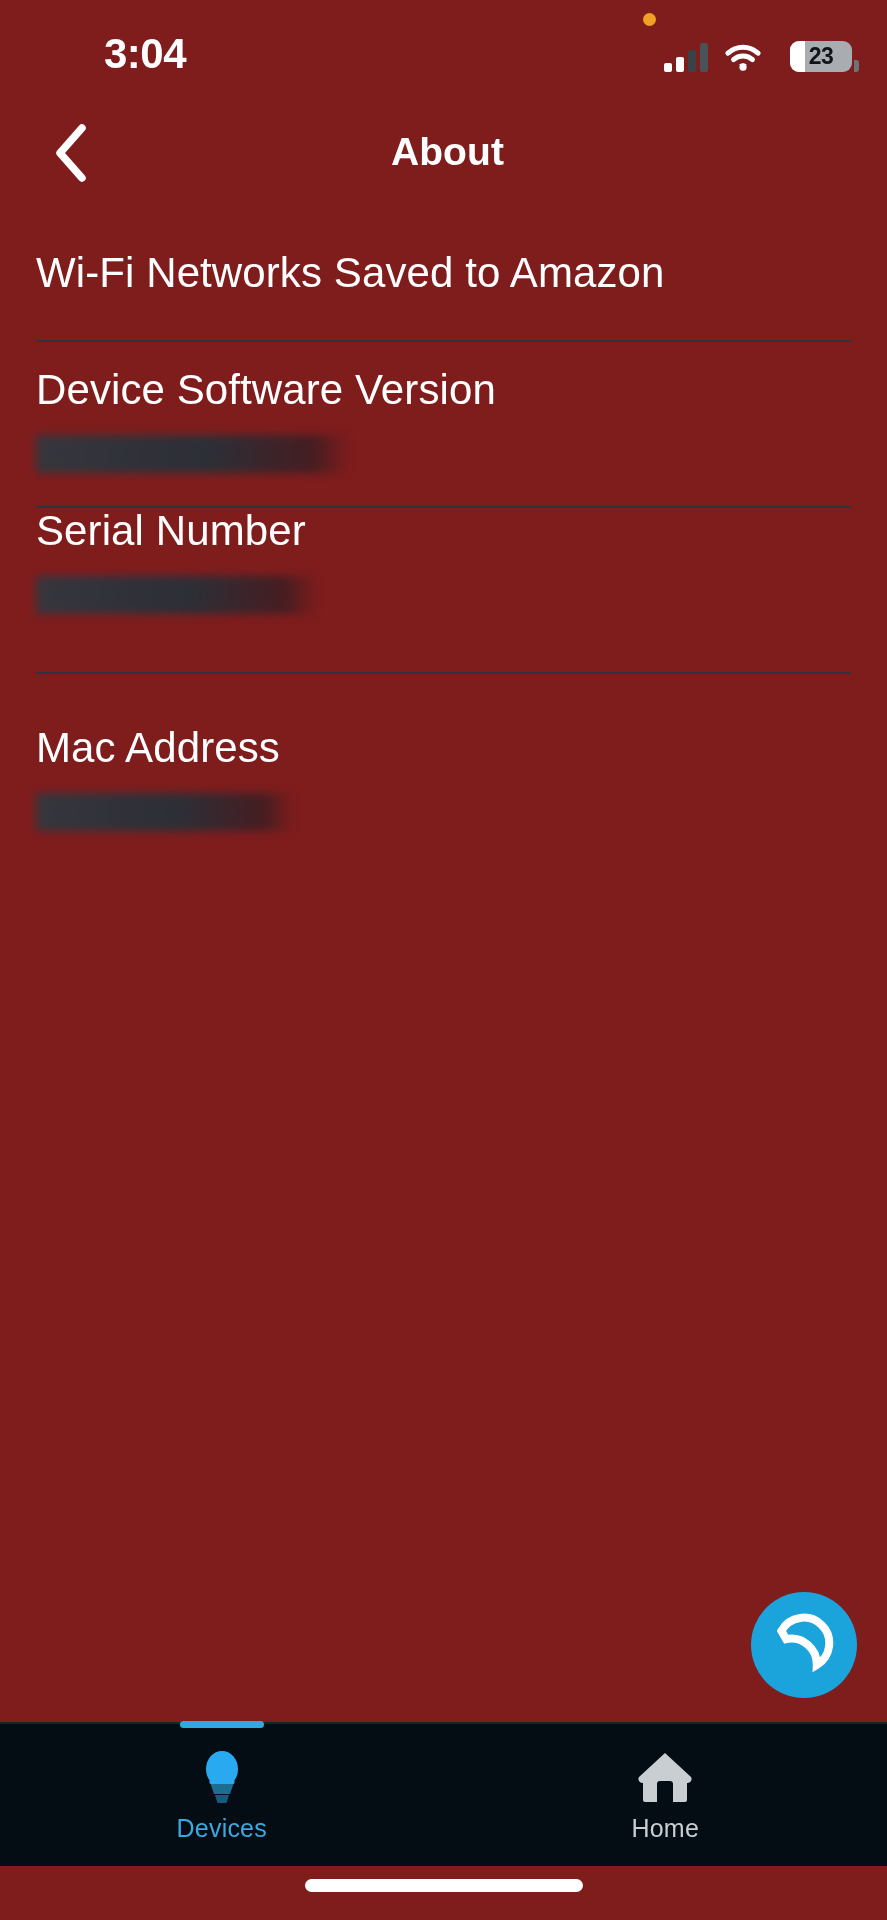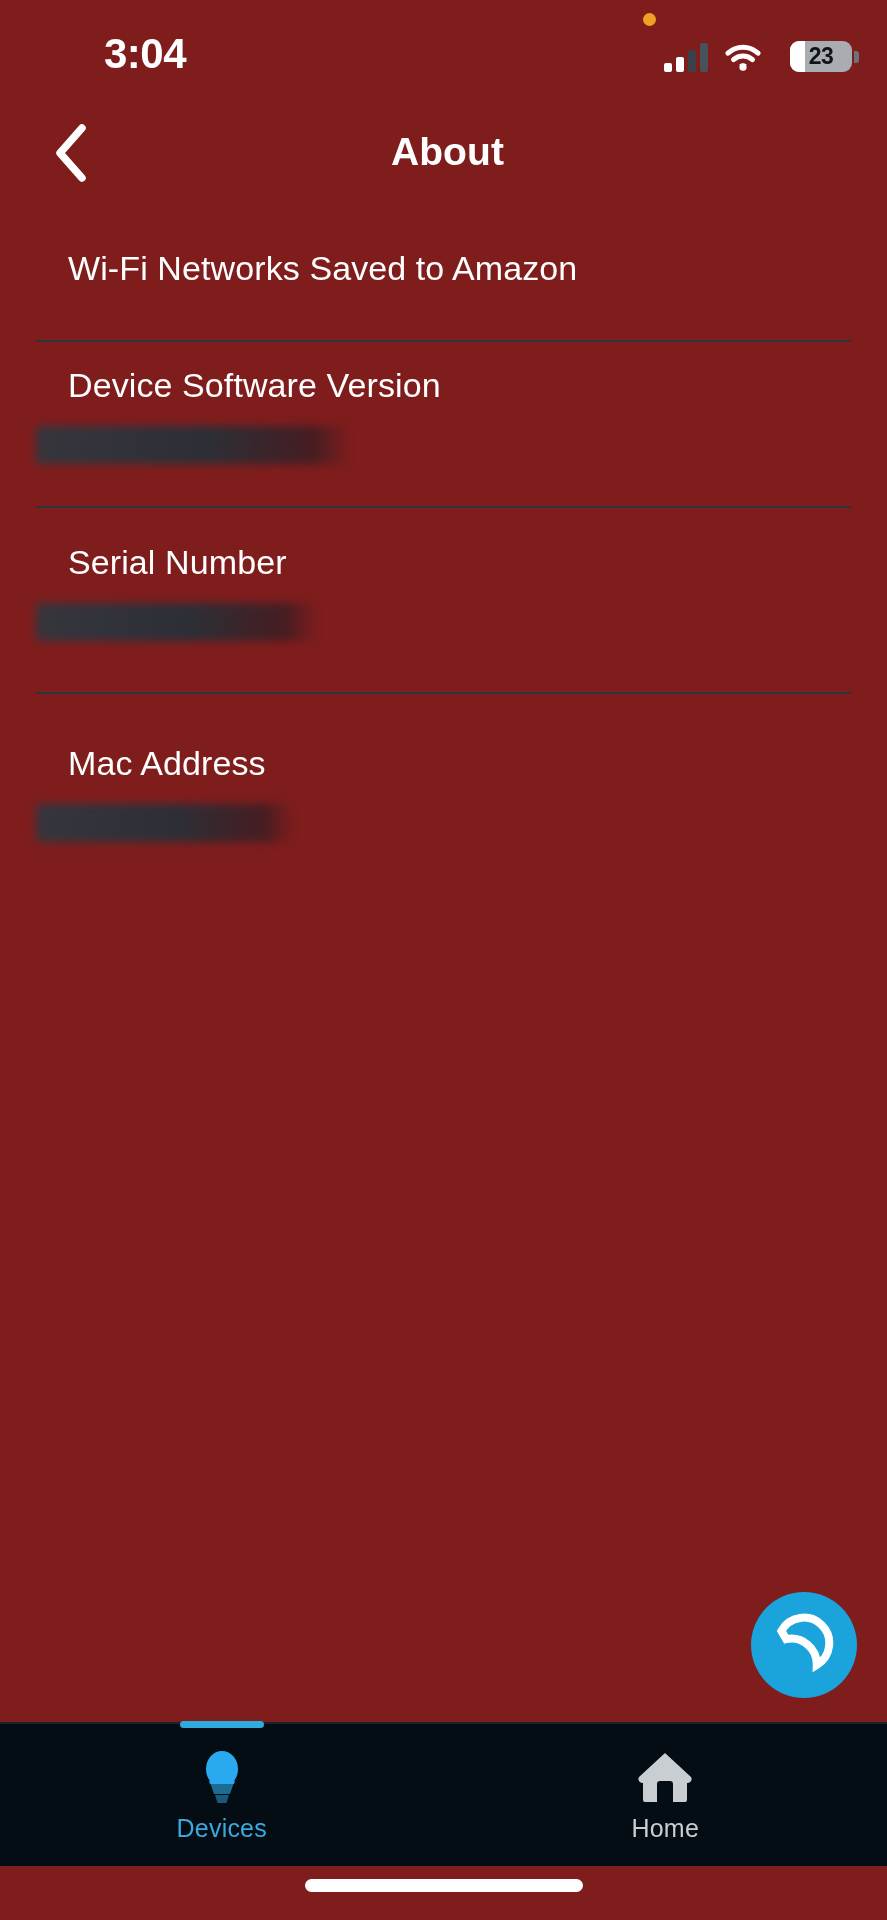--- a/index.html
+++ b/index.html
@@ -56,21 +56,21 @@
   }
   .battery span{
     position:relative; z-index:2;
     font-size:23px; font-weight:bold; color:#101418;
     letter-spacing:-0.5px;
   }
   .battery-cap{
     width:5px; height:12px; margin-left:2px;
     border-radius:0 3px 3px 0; background:#6d7479;
   }
-  .batt-wrap{ display:flex; align-items:center;margin-left:12px; }
+  .batt-wrap{ display:flex; align-items:flex-end;margin-left:12px; }
 
   
   .navbar{
     position:absolute; top:112px; left:0; right:0; height:86px;
   }
   .back-btn{
     position:absolute; left:34px; top:6px;
     width:74px; height:74px;
     display:flex; align-items:center; justify-content:center;
     cursor:pointer;
@@ -84,40 +84,40 @@
 
   
   .list{
     position:absolute; top:232px; left:0; right:0;
   }
   .row{
     position:relative;
     padding:0 36px;
   }
   .row-label{
-    font-size:34px; color:#ffffff; font-weight:normal;
-    letter-spacing:0.1px; line-height:1.1;margin-left:32px;
+    font-size:42px; color:#ffffff; font-weight:normal;
+    letter-spacing:0.1px; line-height:1.1;
   }
   .redacted{
     margin-top:22px;
     height:38px;
     border-radius:3px;
     background:linear-gradient(90deg, rgba(48,56,64,.92) 0%, rgba(40,48,56,.95) 55%, rgba(22,30,38,.55) 88%, rgba(10,18,26,0) 100%);
     filter:blur(4px);
   }
   .divider{
     height:2px;
     margin:0 36px;
     background:#2c343c;
   }
 
   
   .row.r0{ height:108px; padding-top:18px; }
   .row.r1{ height:164px; padding-top:25px; }
-  .row.r2{ height:184px; padding-top:36px; }
+  .row.r2{ height:164px; }
   .row.r3{ height:164px; padding-top:51px; }
 
   
   .alexa-fab{
     position:absolute; right:30px; top:1592px;
     width:106px; height:106px; border-radius:50%;
     background:#1ba3dc;
     display:flex; align-items:center; justify-content:center;
     cursor:pointer;
   }

